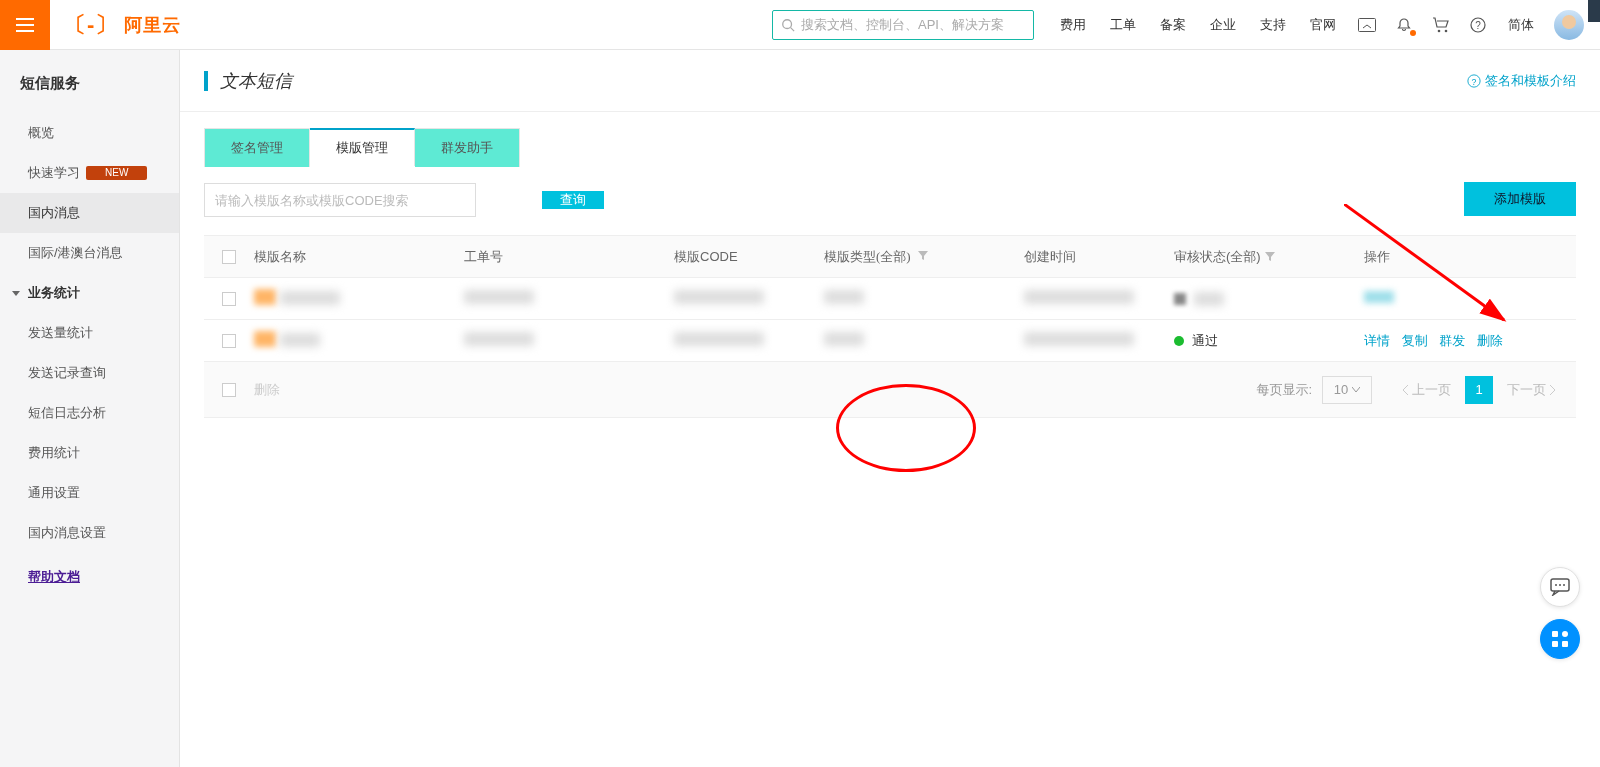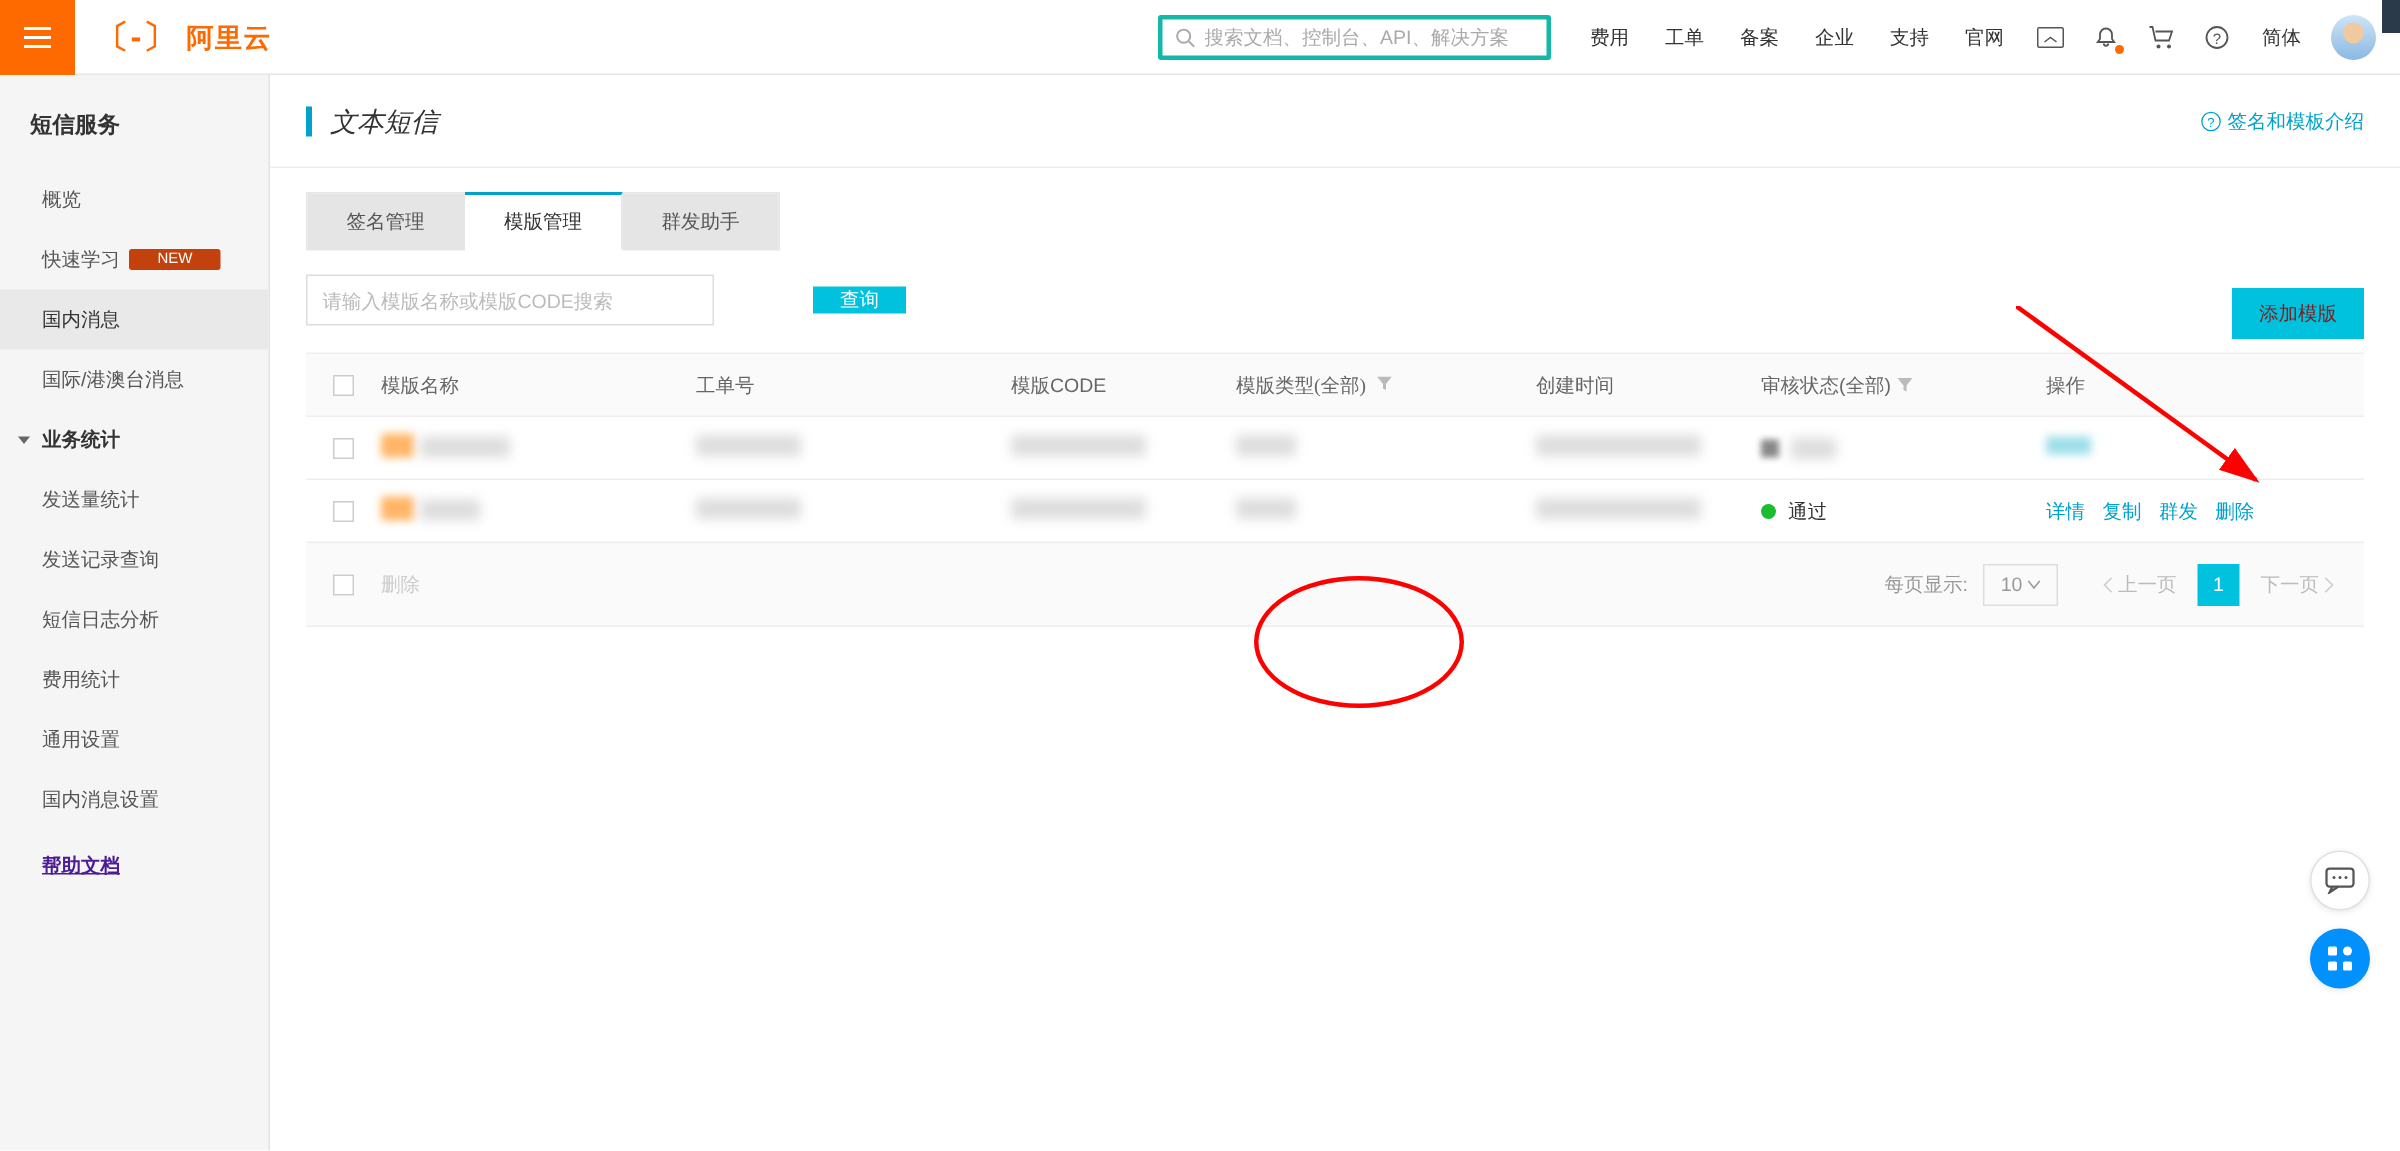--- a/index.html
+++ b/index.html
@@ -3,21 +3,21 @@
 <meta charset="utf-8">
 <style>
   * { box-sizing: border-box; margin: 0; padding: 0; }
   html, body { width: 1600px; height: 767px; font-family: "PingFang SC","Microsoft YaHei",Arial,sans-serif; font-size:13px; color:#333; background:#fff; }
   
   .topbar { height:50px; border-bottom:1px solid #e5e5e5; display:flex; align-items:center; }
   .hamburger { width:50px; height:50px; background:#ff6a00; display:flex; align-items:center; justify-content:center; color:#fff; cursor:pointer; }
   .logo { margin-left:14px; display:flex; align-items:center; color:#ff6a00; font-weight:700; font-size:18px; letter-spacing:1px; }
   .logo-brackets { font-size:22px; font-weight:700; margin-right:6px; }
   .topbar-spacer { flex:1; }
-  .searchbox { width:262px; height:30px; border:3px solid #14b8a6; border-radius:2px; display:flex; align-items:center; padding:0 8px; color:#aaa; margin-right:14px; }
+  .searchbox { width:262px; height:30px; border:1px solid #14b8a6; border-radius:2px; display:flex; align-items:center; padding:0 8px; color:#aaa; margin-right:14px; }
   .searchbox svg { margin-right:6px; flex:0 0 auto; }
   .searchbox span { white-space:nowrap; overflow:hidden; text-overflow:ellipsis; font-size:13px; }
   .toplinks { display:flex; align-items:center; }
   .toplink { padding:0 12px; color:#333; cursor:pointer; font-size:13px; }
   .topicon { padding:0 10px; display:flex; align-items:center; cursor:pointer; position:relative; }
   .avatar { width:30px; height:30px; border-radius:50%; background:linear-gradient(#cfe4f7,#89b9e2); margin:0 16px 0 8px; position:relative; overflow:hidden; }
   .avatar::after { content:""; position:absolute; left:8px; top:5px; width:14px; height:14px; border-radius:50%; background:#f0c99f; }
   .notif-dot { position:absolute; top:13px; right:6px; width:6px; height:6px; border-radius:50%; background:#ff6a00; }
   
   .body { display:flex; height:calc(100% - 50px); }
@@ -31,28 +31,28 @@
   .new-badge { background:#c2410c; color:#fff; font-size:10px; border-radius:2px; padding:0 19px; margin-left:6px; line-height:14px; }
   
   .main { flex:1; background:#fff; overflow:auto; }
   .page-header { height:62px; display:flex; align-items:center; justify-content:space-between; padding:0 24px; border-bottom:1px solid #eee; }
   .page-title { display:flex; align-items:center; font-size:18px; color:#333;font-style:italic; }
   .page-title::before { content:""; width:4px; height:20px; background:#00a2ca; margin-right:12px; }
   .help-link { color:#00a2ca; font-size:13px; display:flex; align-items:center; cursor:pointer; }
   .help-link svg { margin-right:4px; }
   .content { padding:0 24px; position:relative; }
   .tabs { display:flex; border:1px solid #e5e5e5; border-bottom:none; margin-top:16px; width:max-content; }
-  .tab { height:38px; padding:0 26px; display:flex; align-items:center; background:#e5e5e5; color:#555; cursor:pointer; border-right:1px solid #e5e5e5; }
+  .tab { height:38px; padding:0 26px; display:flex; align-items:center; background:#5eead4; color:#555; cursor:pointer; border-right:1px solid #e5e5e5; }
   .tab:last-child { border-right:none; }
   .tab.active { background:#fff; color:#333; border-top:2px solid #00a2ca; height:38px; margin-top:-1px; }
   .toolbar { margin-top:16px; display:flex; align-items:center;gap:48px; }
   .search-input { width:272px; height:34px; border:1px solid #ddd; padding:0 10px; font-size:13px; color:#333; }
   .search-input::placeholder { color:#bbb; }
   .query-btn { margin-left:18px; height:18px; padding:0 18px; background:#00c1de; color:#fff; border:none; cursor:pointer; font-size:13px; }
-  .add-btn { position:absolute; right:24px; top:64px; height:34px; padding:0 18px; background:#00c1de; color:#7f1d1d; border:none; cursor:pointer; font-size:13px; }
+  .add-btn { position:absolute; right:24px; top:54px; height:34px; padding:0 30px; background:#00c1de; color:#0f172a; border:none; cursor:pointer; font-size:13px; }
   
   .table { margin-top:18px; border-top:1px solid #eee; }
   .thead, .trow { display:flex; align-items:center; height:42px; border-bottom:1px solid #eee; font-size:13px; }
   .thead { color:#666; background:#fafafa; }
   .cell-check { width:50px; display:flex; justify-content:center; }
   .checkbox { width:14px; height:14px; border:1px solid #ccc; background:#fff; cursor:pointer; }
   .c-name { width:210px; }
   .c-order { width:210px; }
   .c-code { width:150px; }
   .c-type { width:200px;font-family:Liberation Serif, serif; }

